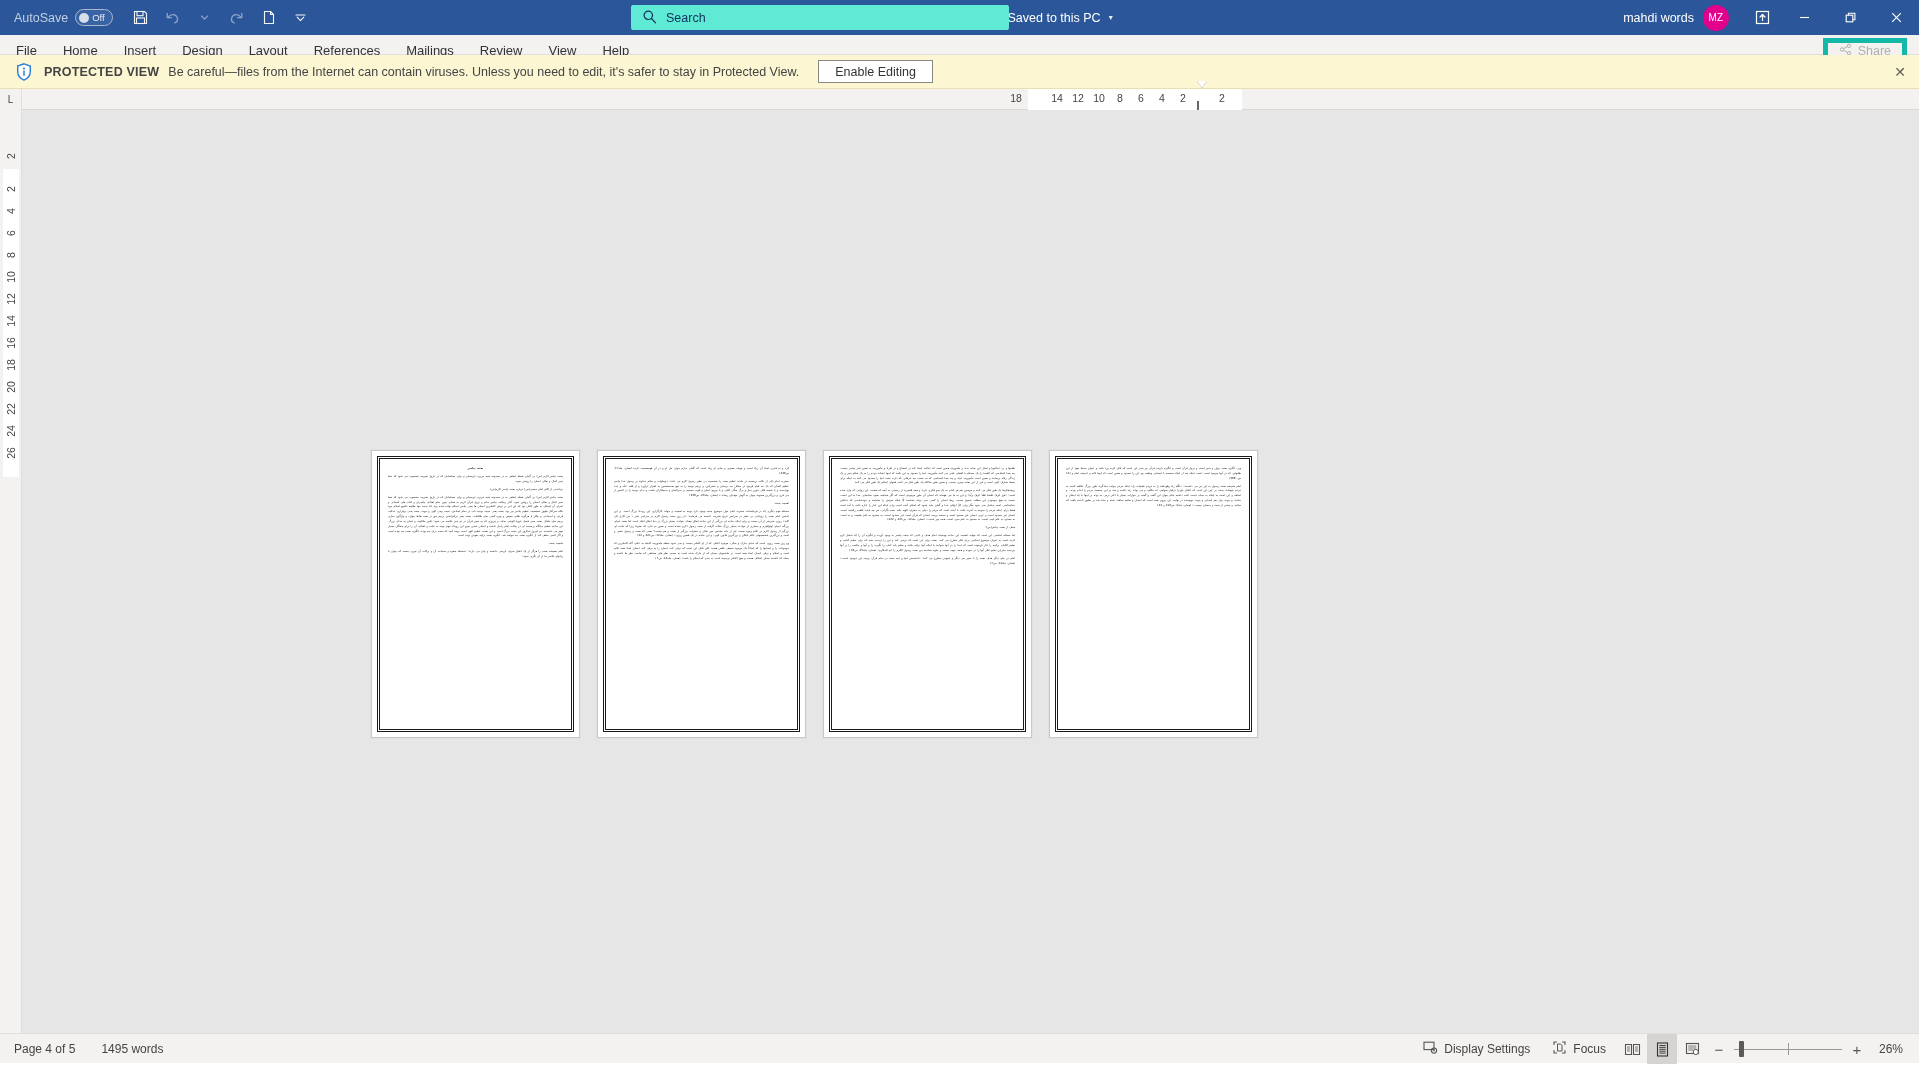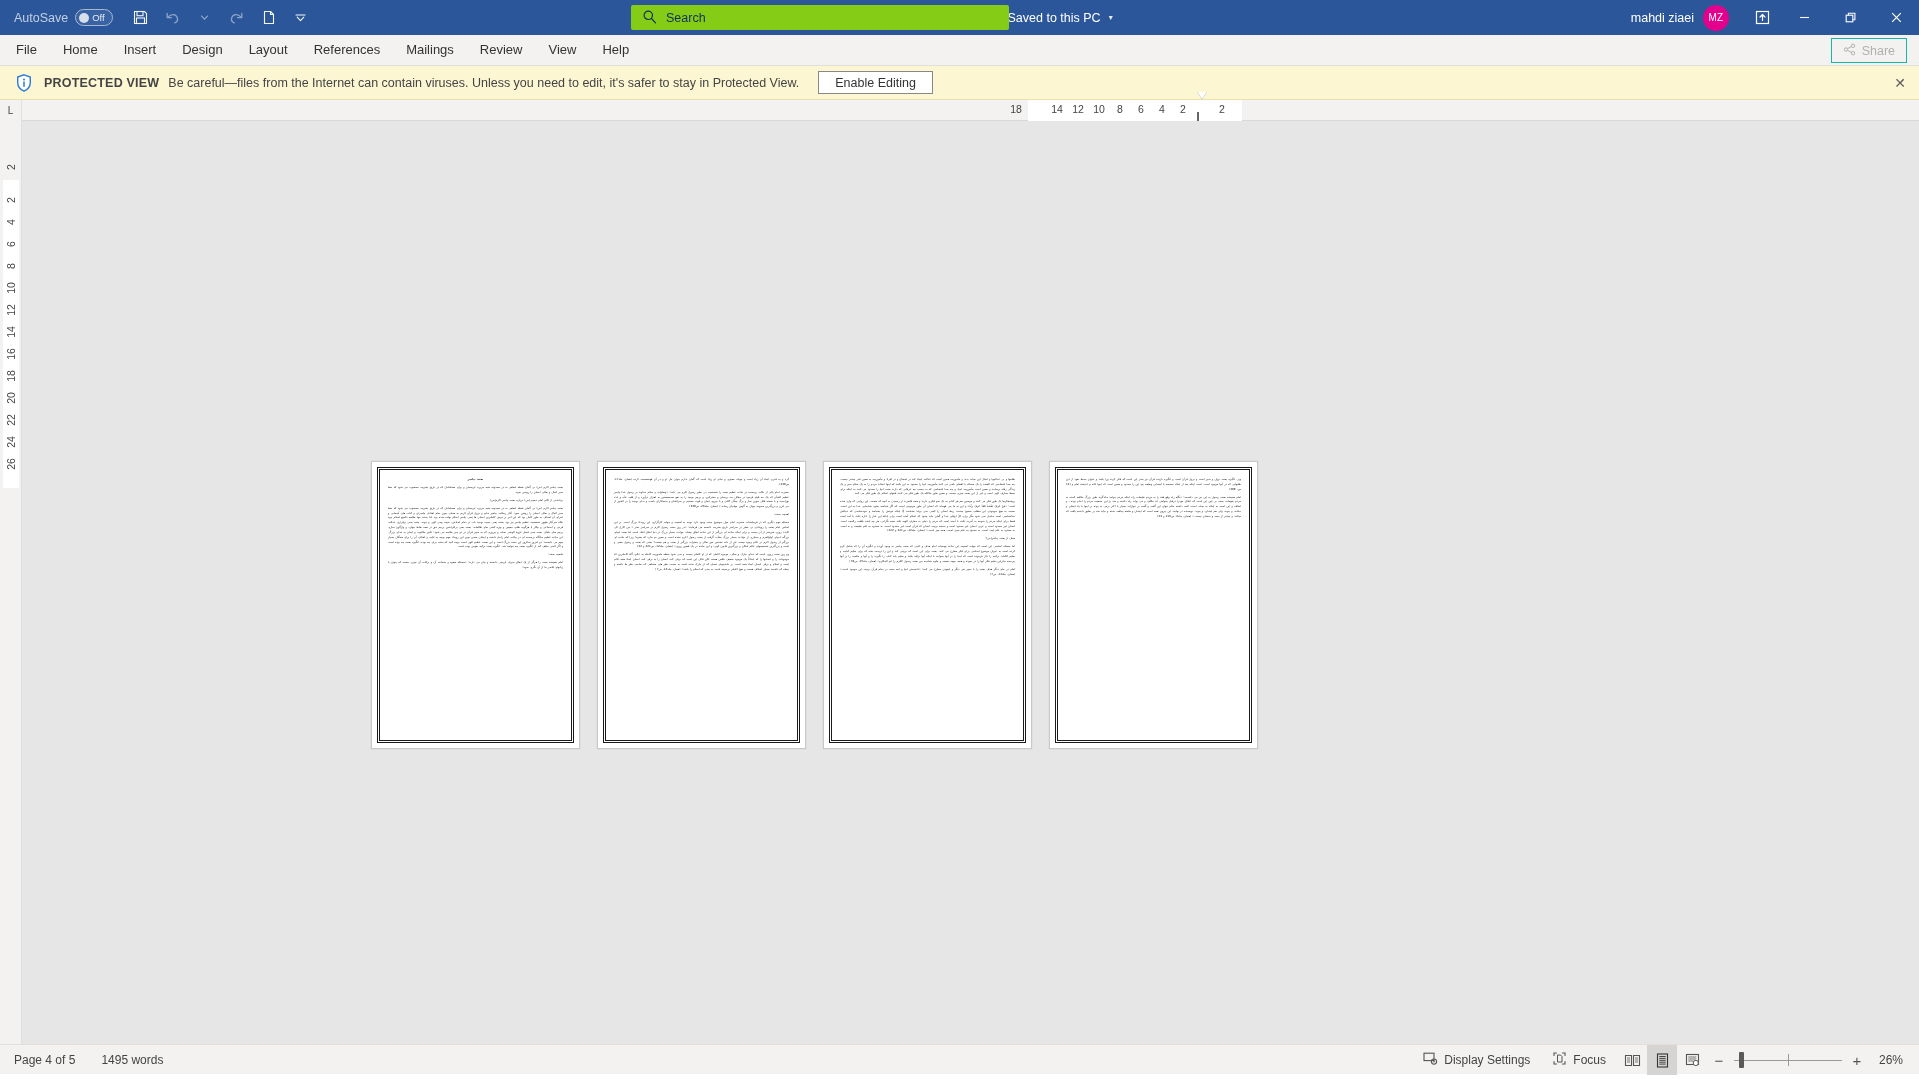--- a/index.html
+++ b/index.html
@@ -43,21 +43,21 @@
     gap: 6px; pointer-events: none;
     font-size: 12.5px;
   }
   .tb-title > * { pointer-events: auto; }
   .tb-title .rtl { direction: rtl; unicode-bidi: embed; }
   .tb-caret { font-size: 8px; margin-left: 2px; color: #e8eef7; }
 
   .searchbox {
     position: absolute; left: 631px; top: 5px;
     width: 378px; height: 25px;
-    background: #84cc16; border-radius: 2px;
+    background: #5eead4; border-radius: 2px;
     display: flex; align-items: center; gap: 9px;
     padding-left: 11px;
   }
   .searchbox .ph { color: #12305c; font-size: 12.5px; }
 
   .tb-right {
     position: absolute; right: 0; top: 0; height: 35px;
     display: flex; align-items: center;
   }
   .acct-name { font-size: 12.5px; margin-right: 9px; }
@@ -65,36 +65,36 @@
     width: 26px; height: 26px; border-radius: 50%;
     background: #e3008c; color: #fff; font-size: 10px;
     display: flex; align-items: center; justify-content: center;
     margin-right: 14px; letter-spacing: .4px;
   }
   .ribbon-display { width: 38px; height: 35px; display:flex; align-items:center; justify-content:center; }
   .wbtn { width: 46px; height: 35px; display: flex; align-items: center; justify-content: center; }
 
   
   .tabs-row {
-    height: 31px; background: #f3f2f1;
-    display: flex; align-items: flex-end;
+    height: 20px; background: #f3f2f1;
+    display: flex; align-items: flex-start;
     position: relative;
     border-bottom: 1px solid #e1dfdd;
   }
   .tab {
     padding: 0 13px; display: flex; align-items: center;
     font-size: 13px; color: #333; height: 31px;
   }
   .tab:first-child { padding-left: 16px; }
   .share-btn {
     position: absolute; right: 12px; top: 3px;
     height: 25px; padding: 0 11px;
     display: flex; align-items: center; gap: 6px;
     font-size: 12.5px; color: #b3b0ad;
-    border: 1px solid #14b8a6; background: #f3f2f1;
+    border: 5px solid #14b8a6; background: #f3f2f1;
   }
 
   
   .pv-bar {
     height: 34px; background: #fdf6d3;
     border-bottom: 1px solid #e8e0b0;
     display: flex; align-items: center; gap: 0;
     position: relative;
   }
   .pv-icon { margin-left: 14px; margin-right: 10px; display: flex; }
@@ -304,21 +304,21 @@
     <span>
       <svg width="15" height="15" viewBox="0 0 15 15">
           <circle cx="6.3" cy="6.3" r="4.2" fill="none" stroke="#12305c" stroke-width="1.2"></circle>
           <path d="M9.5 9.5l4 4.3" stroke="#12305c" stroke-width="1.2" stroke-linecap="round"></path>
         </svg>
     </span>
     <span class="ph">Search</span>
   </div>
 
   <div class="tb-right">
-    <span class="acct-name">mahdi ziaei</span>
+    <span class="acct-name">mahdi words</span>
     <span class="avatar">MZ</span>
     <span class="ribbon-display">
       <svg width="17" height="17" viewBox="0 0 17 17">
           <rect x="2.5" y="2.5" width="12" height="12" fill="none" stroke="#fff" stroke-width="1.2"></rect>
           <path d="M8.5 11.5V5.5M6 8l2.5-2.5L11 8" fill="none" stroke="#fff" stroke-width="1.2" stroke-linecap="round" stroke-linejoin="round"></path>
         </svg>
     </span>
     <span class="wbtn">
       <svg width="13" height="13" viewBox="0 0 13 13">
           <path d="M2 6.5h9" stroke="#fff" stroke-width="1.1"></path>

